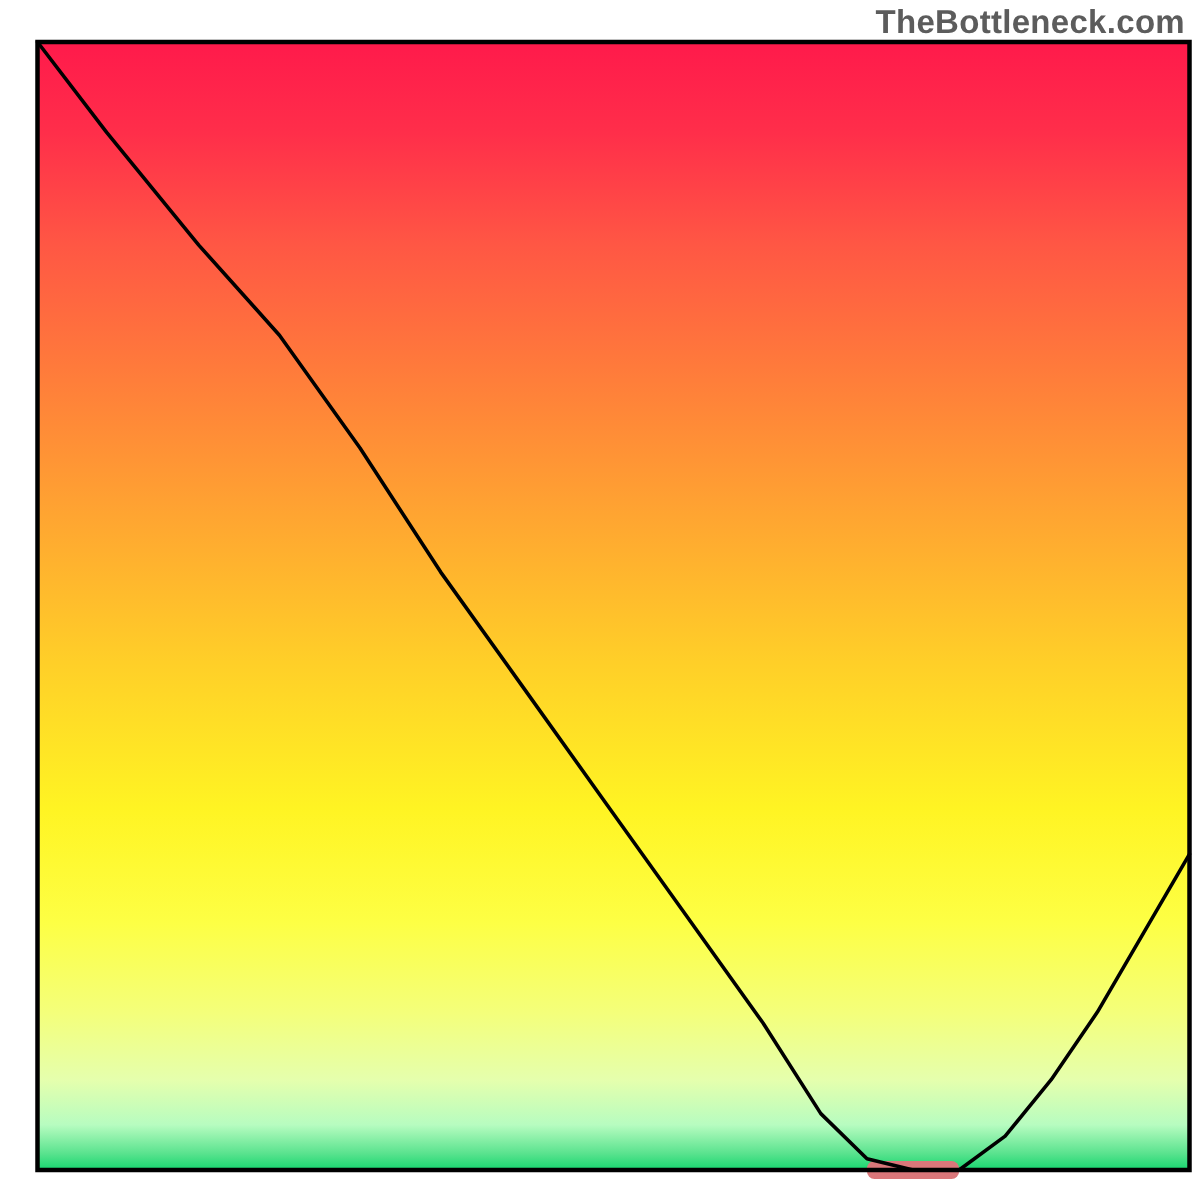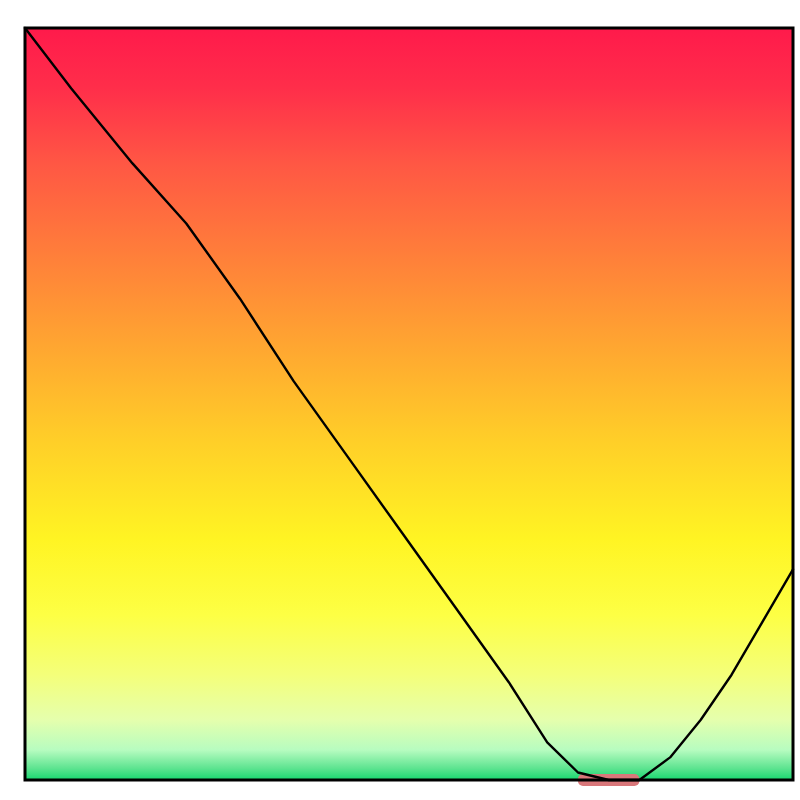--- a/index.html
+++ b/index.html
@@ -30,20 +30,21 @@
     position: absolute;
     left: 0;
     top: 0;
   }
 </style>
 </head>
 <body>
 
 <div class="chart-wrap">
 
+  <div class="watermark">TheBottleneck.com</div>
 
   <svg class="plot" width="800" height="800" viewBox="0 0 800 800">
     <defs>
       <linearGradient id="bg-grad" x1="0" y1="0" x2="0" y2="1">
           <stop offset="0%" stop-color="#ff1a4b"></stop>
           <stop offset="8%" stop-color="#ff2e4a"></stop>
           <stop offset="18%" stop-color="#ff5744"></stop>
           <stop offset="30%" stop-color="#ff7e3a"></stop>
           <stop offset="42%" stop-color="#ffa531"></stop>
           <stop offset="55.00000000000001%" stop-color="#ffcf28"></stop>

